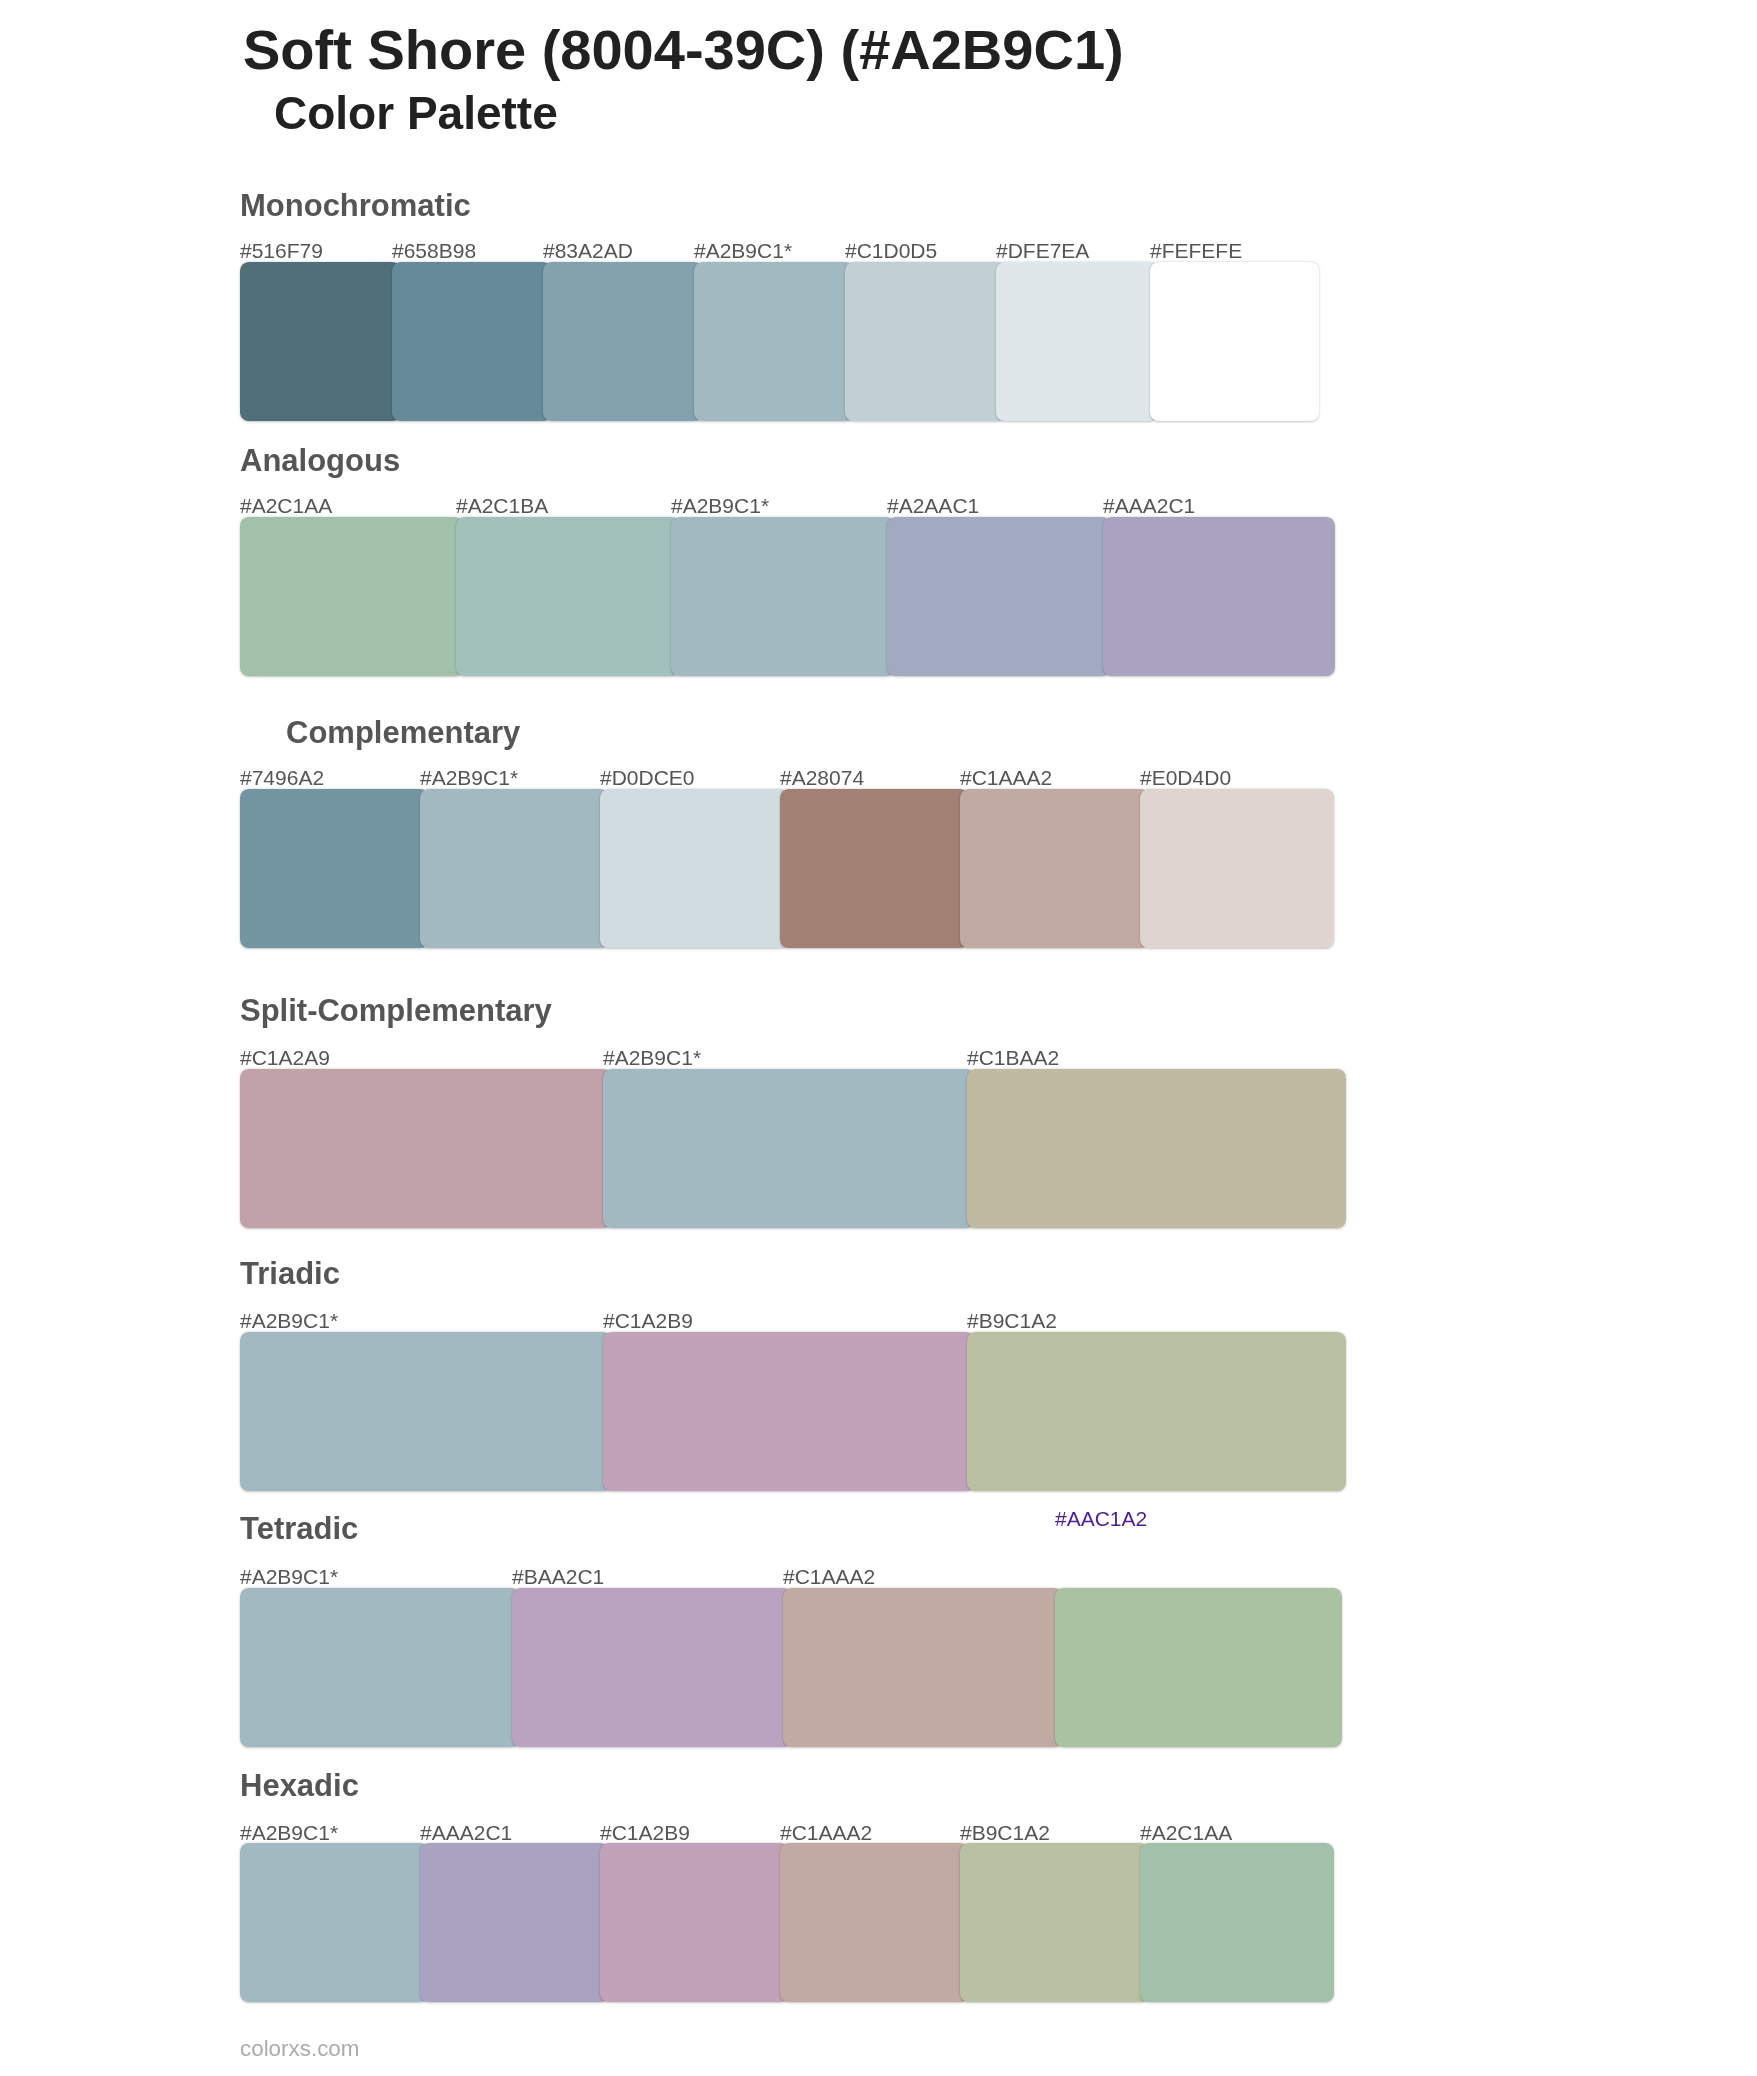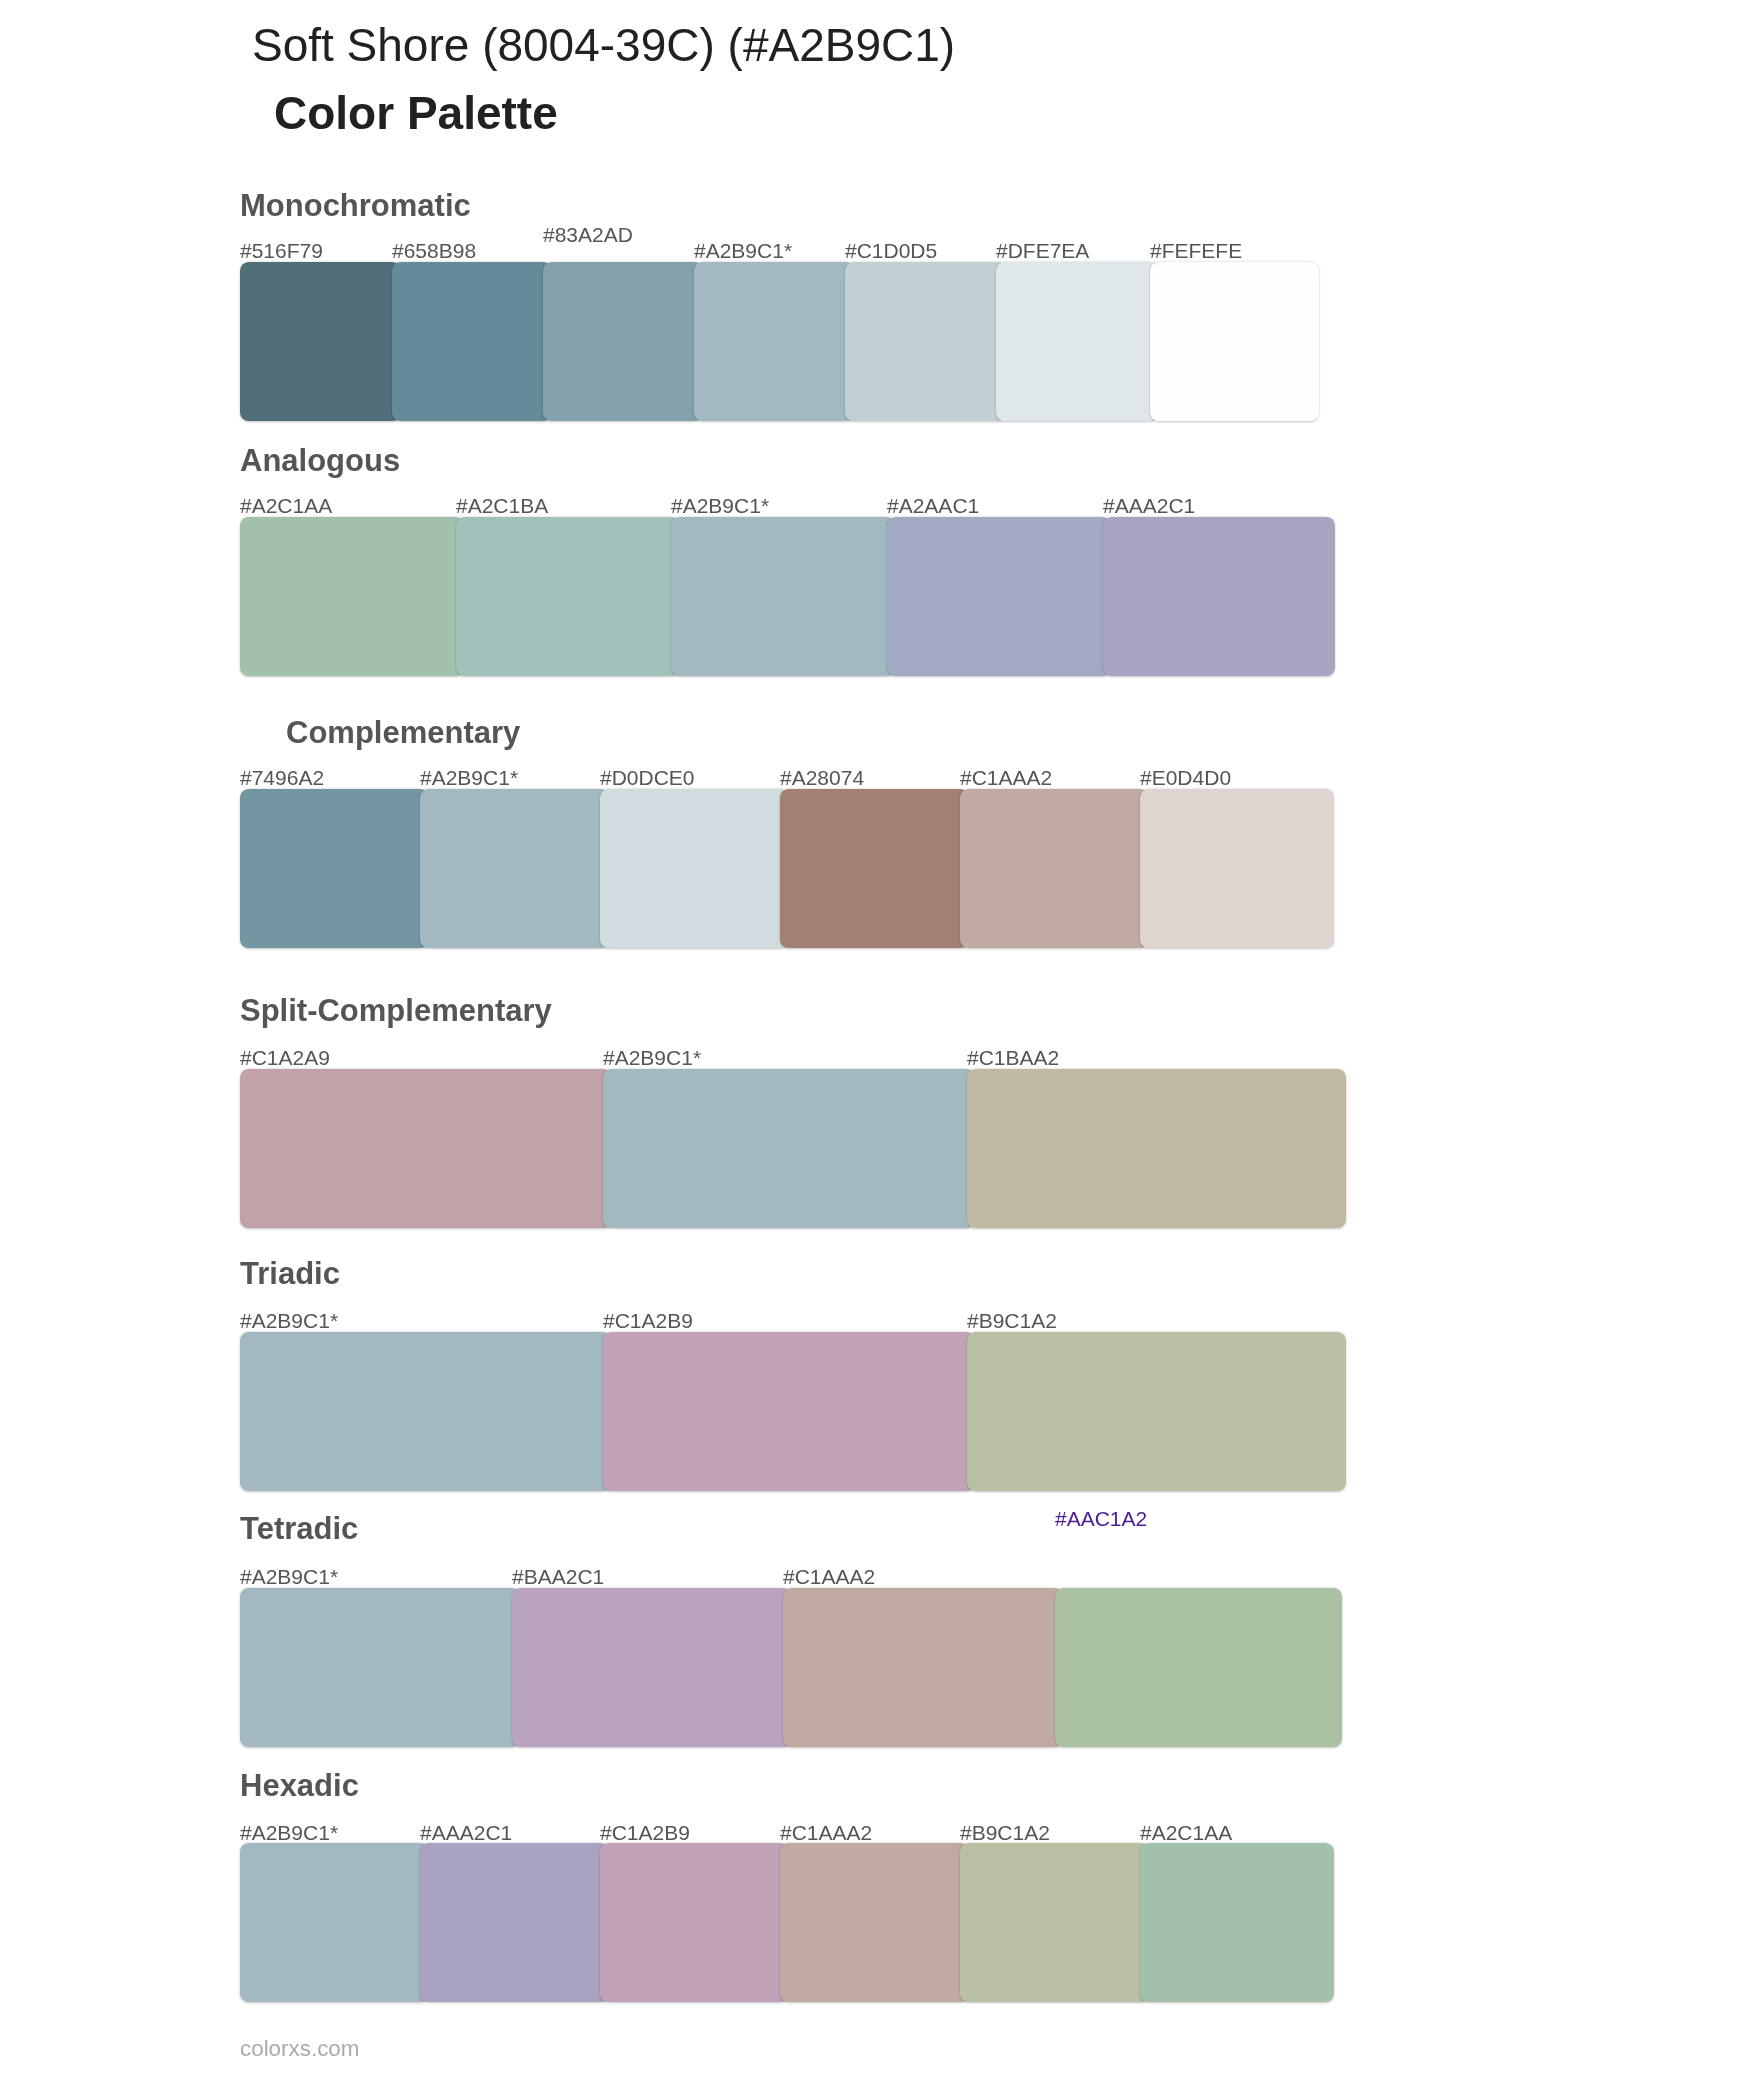--- a/index.html
+++ b/index.html
@@ -1,19 +1,19 @@
 <!DOCTYPE html>
 <html style="font-size:12.8px"><head>
 <meta charset="utf-8">
 <title>Color Palette</title>
 <style>
   html,body{margin:0;padding:0;}
   body{width:1757px;height:2077px;background:#ffffff;font-family:"Liberation Sans",sans-serif;-webkit-font-smoothing:antialiased;-moz-osx-font-smoothing:grayscale;text-rendering:optimizeLegibility;}
   .page{position:relative;width:1757px;height:2077px;overflow:hidden;background:#fff;}
-  .title{position:absolute;left:252px;top:22.4px;font-size:46px;line-height:1;font-weight:normal;color:#212121;white-space:nowrap;}
+  .title{position:absolute;left:243px;top:22.4px;font-size:56px;line-height:1;font-weight:bold;color:#212121;white-space:nowrap;}
   .subtitle{position:absolute;left:240px;top:90px;font-size:46px;line-height:1;font-weight:bold;color:#212121;white-space:nowrap;}
   .section{position:absolute;left:240px;}
   .sec-title{position:absolute;left:0;top:0;font-size:31px;line-height:1;font-weight:bold;color:#555555;white-space:nowrap;}
   .row{position:absolute;left:0;}
   .col{position:absolute;top:0;}
   .hexlabel{position:absolute;left:0;top:0;font-size:21px;line-height:1;color:#555555;white-space:nowrap;}
   .sw{position:absolute;left:0;border-radius:8.8px;box-shadow:0 0.8px 2.4px rgba(0,0,0,0.24);}
   .footer{position:absolute;left:240px;top:2038px;font-size:22.4px;line-height:1;color:#ababab;white-space:nowrap;}
 </style>
 </head>
@@ -28,21 +28,21 @@
         <div class="row" style="width: 1078px; top: 0px;">
           <div class="col" style="left: 0px; width: 152px; z-index: 1;">
             <div class="hexlabel" style="top: 240px; color: rgb(85, 85, 85);">#516F79</div>
             <div class="sw" style="top: 262px; height: 159px; width: 161px; background: rgb(81, 111, 121);"></div>
           </div>
           <div class="col" style="left: 152px; width: 151px; z-index: 2;">
             <div class="hexlabel" style="top: 240px; color: rgb(85, 85, 85);">#658B98</div>
             <div class="sw" style="top: 262px; height: 159px; width: 160px; background: rgb(101, 139, 152);"></div>
           </div>
           <div class="col" style="left: 303px; width: 151px; z-index: 3;">
-            <div class="hexlabel" style="top: 224px; color: rgb(85, 85, 85);">#83A2AD</div>
+            <div class="hexlabel" style="top: 240px; color: rgb(85, 85, 85);">#83A2AD</div>
             <div class="sw" style="top: 262px; height: 159px; width: 160px; background: rgb(131, 162, 173);"></div>
           </div>
           <div class="col" style="left: 454px; width: 151px; z-index: 4;">
             <div class="hexlabel" style="top: 240px; color: rgb(85, 85, 85);">#A2B9C1*</div>
             <div class="sw" style="top: 262px; height: 159px; width: 160px; background: rgb(162, 185, 193);"></div>
           </div>
           <div class="col" style="left: 605px; width: 152px; z-index: 5;">
             <div class="hexlabel" style="top: 240px; color: rgb(85, 85, 85);">#C1D0D5</div>
             <div class="sw" style="top: 262px; height: 159px; width: 161px; background: rgb(193, 208, 213);"></div>
           </div>

